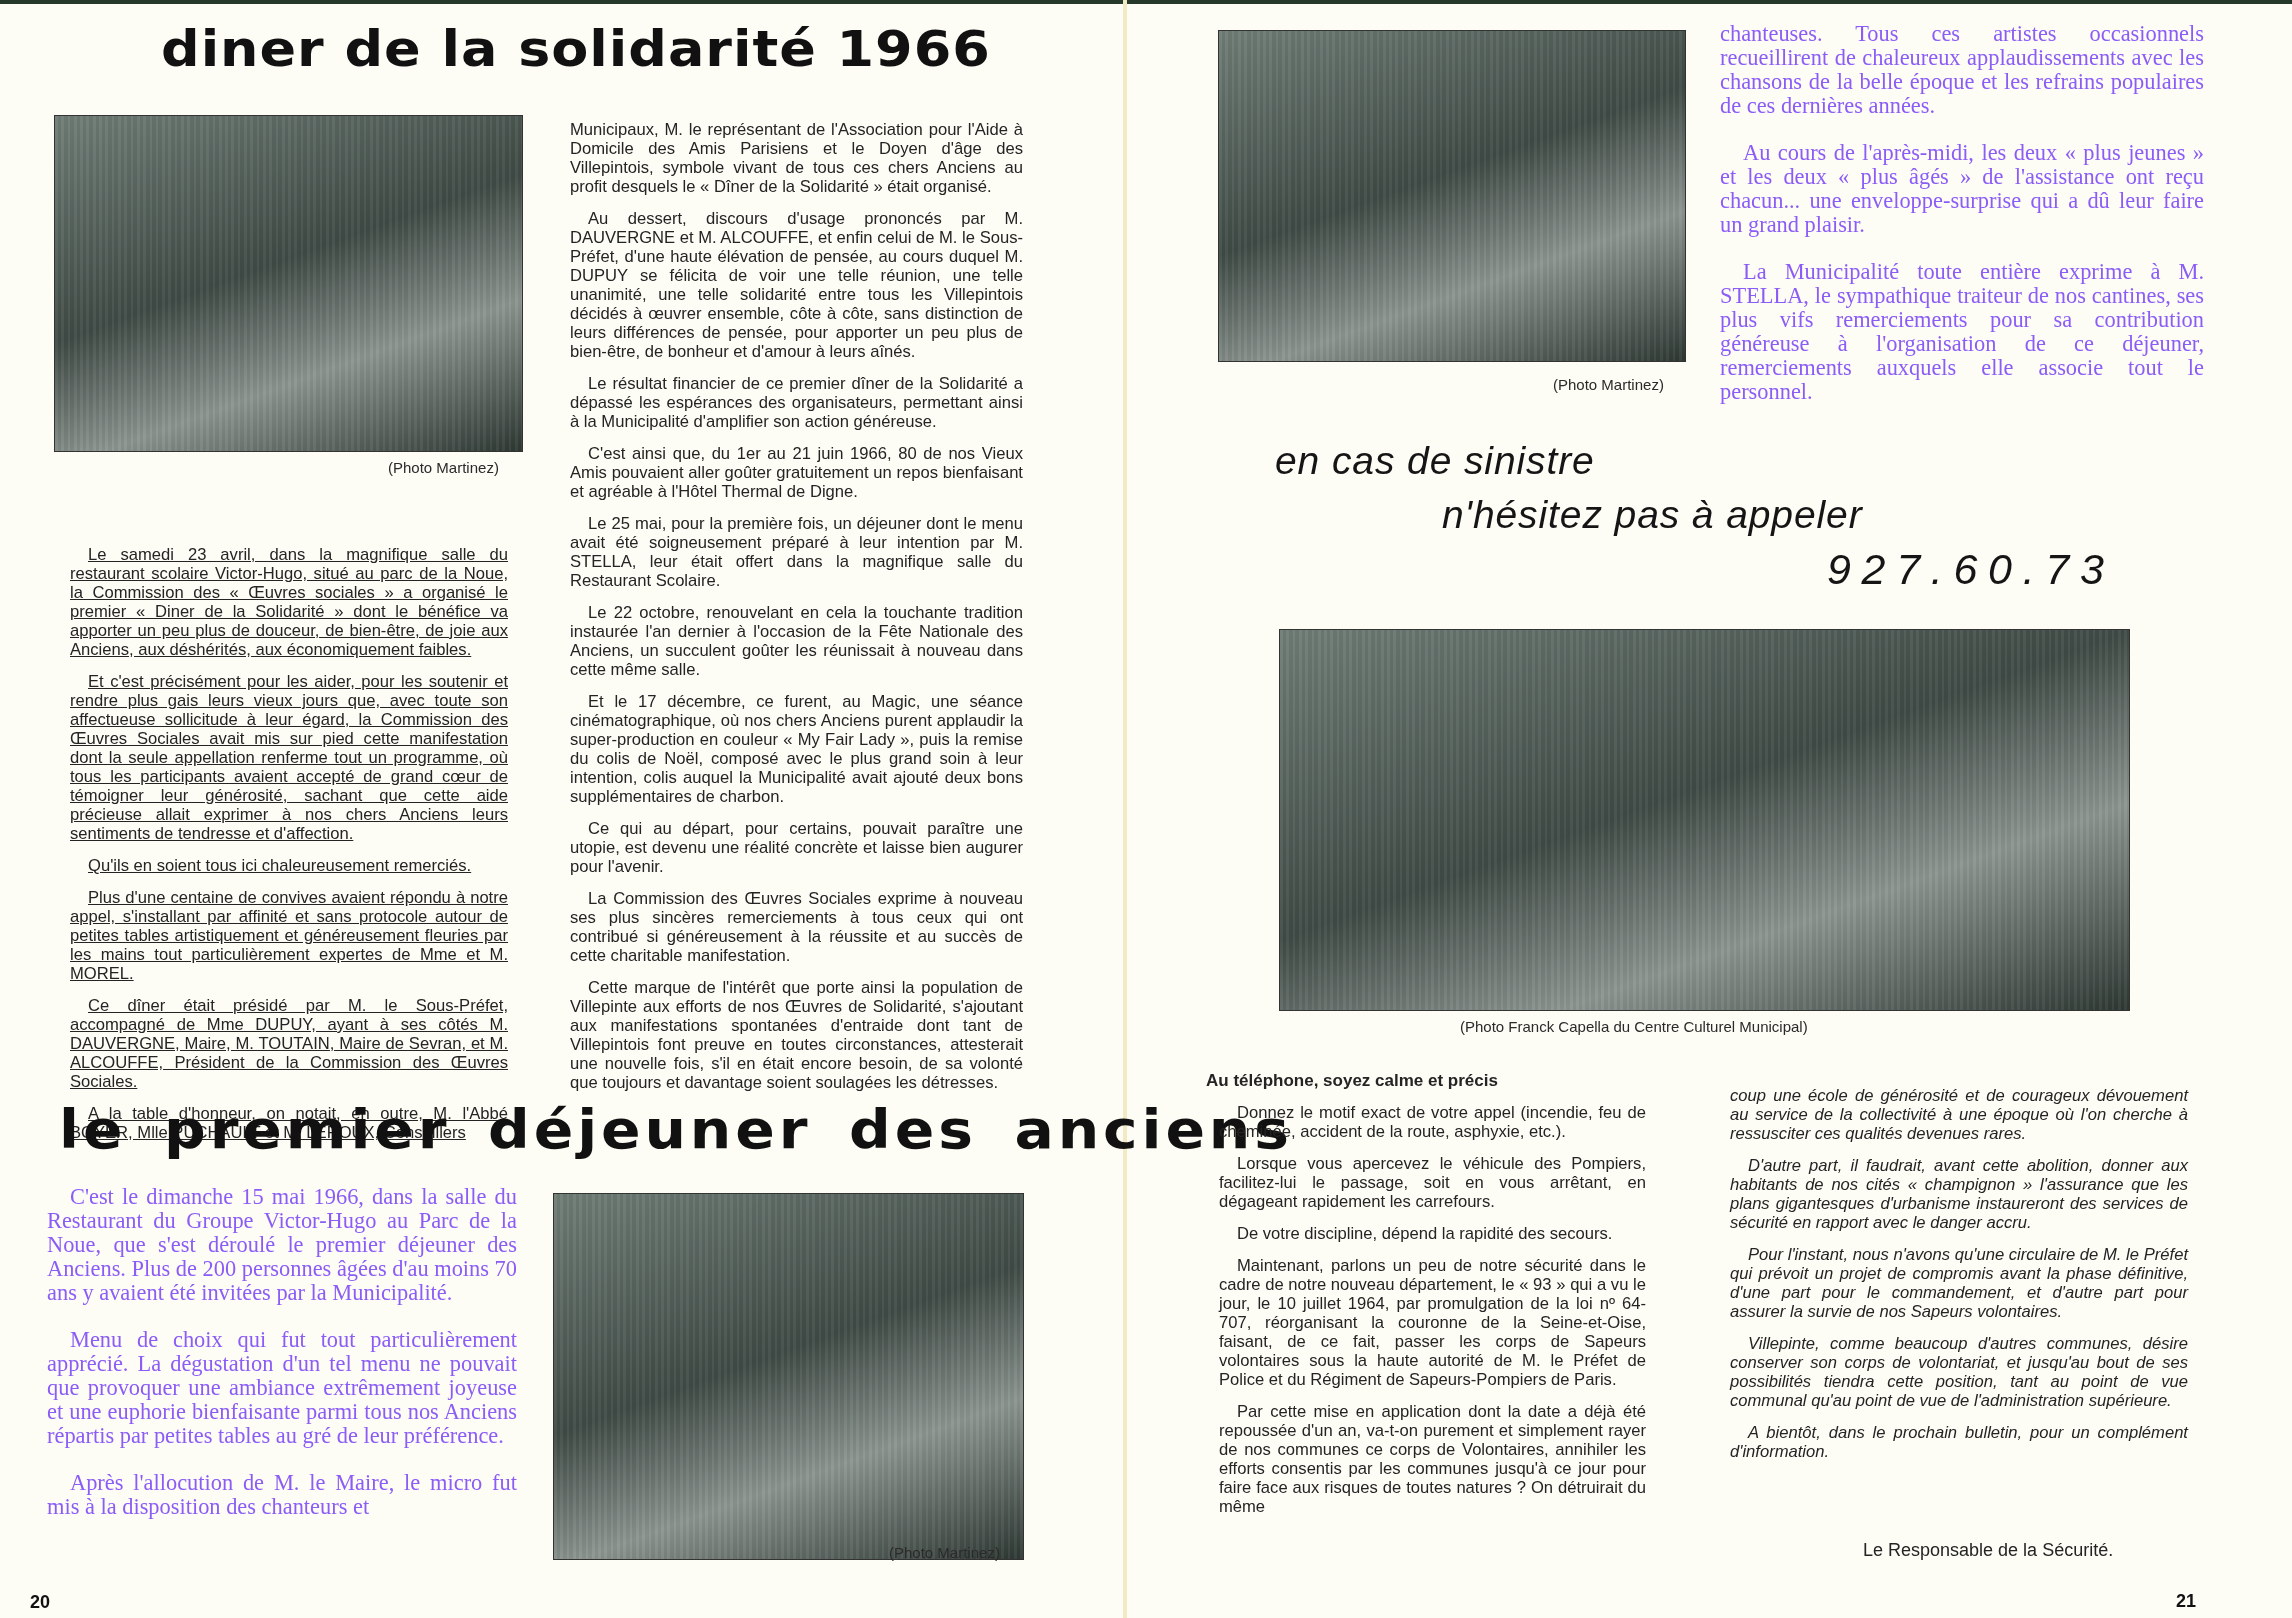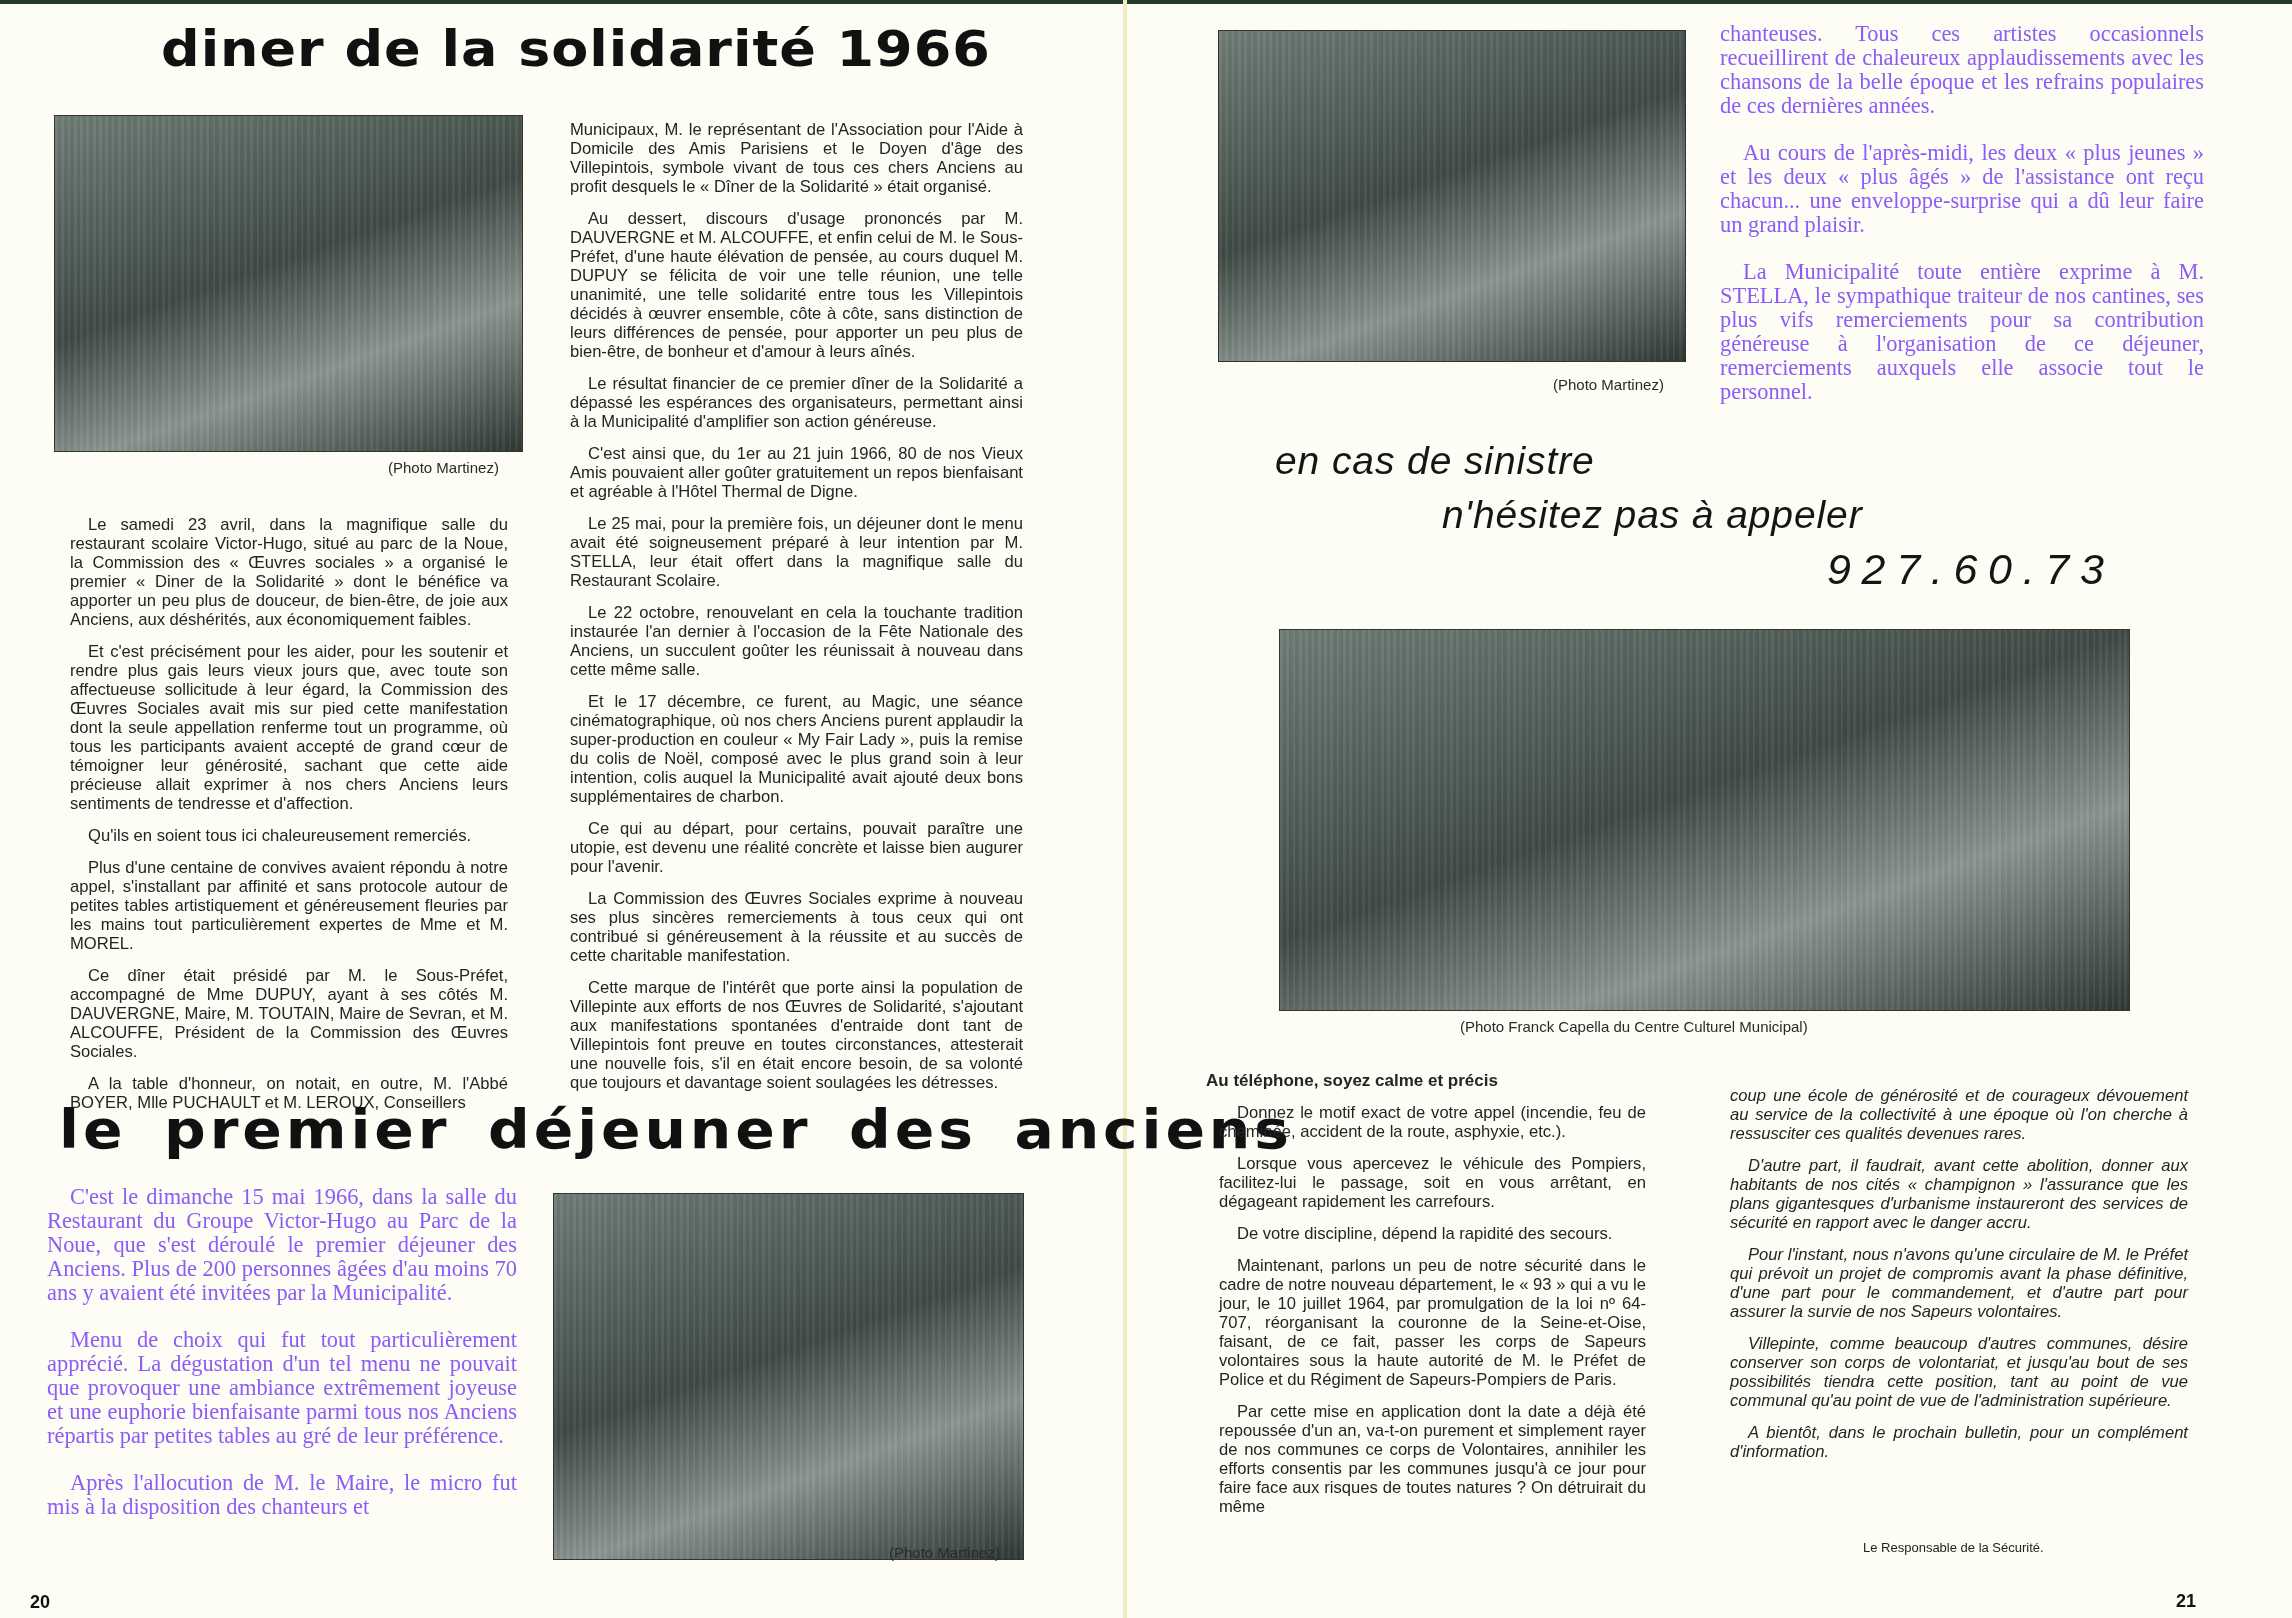--- a/index.html
+++ b/index.html
@@ -36,36 +36,36 @@
   }
   .photo .ph-inner { position: absolute; inset: 0; opacity: .35;
     background: repeating-linear-gradient(90deg, rgba(255,255,255,.15) 0 2.7px, rgba(0,0,0,.1) 2.7px 6.3px); }
   .slogan {
     position: absolute; font-family: "Liberation Sans", sans-serif; font-style: italic; font-weight: 400;
     font-size: 39px; color: #151515; white-space: nowrap; letter-spacing: 0.9px;
   }
   .phone { letter-spacing: 10.7px; font-size: 43px; }
   .subhead { font-weight: 700; font-size: 17px; }
   .pagenum { position: absolute; font-weight: 700; font-size: 18px; color: #111; }
-  .sign { position: absolute; font-size: 13px; color: #242424; white-space: nowrap; }
+  .sign { position: absolute; font-size: 18px; color: #242424; white-space: nowrap; }
 </style>
 </head>
 <body>
 
 <div class="topbar"></div>
 <div class="gutter"></div>
 
 <div class="abs title-heavy" style="left:161px; top:19.7px;">diner de la solidarité 1966</div>
 
 <div class="photo" style="left:54px; top:115px; width:467px; height:335px;">
     <div class="ph-inner"></div>
   </div>
 <div class="caption" style="left:388px; top:459px;">(Photo Martinez)</div>
 
-<div class="col" style="left:57px; top:502px; width:464px;">
+<div class="col" style="left:57px; top:532px; width:464px;text-decoration:underline;">
   <p>Le samedi 23 avril, dans la magnifique salle du restaurant scolaire Victor-Hugo, situé au parc de la Noue, la Commission des « Œuvres sociales » a organisé le premier « Diner de la Solidarité » dont le bénéfice va apporter un peu plus de douceur, de bien-être, de joie aux Anciens, aux déshérités, aux économiquement faibles.</p>
   <p>Et c'est précisément pour les aider, pour les soutenir et rendre plus gais leurs vieux jours que, avec toute son affectueuse sollicitude à leur égard, la Commission des Œuvres Sociales avait mis sur pied cette manifestation dont la seule appellation renferme tout un programme, où tous les participants avaient accepté de grand cœur de témoigner leur générosité, sachant que cette aide précieuse allait exprimer à nos chers Anciens leurs sentiments de tendresse et d'affection.</p>
   <p>Qu'ils en soient tous ici chaleureusement remerciés.</p>
   <p class="gap">Plus d'une centaine de convives avaient répondu à notre appel, s'installant par affinité et sans protocole autour de petites tables artistiquement et généreusement fleuries par les mains tout particulièrement expertes de Mme et M. MOREL.</p>
   <p>Ce dîner était présidé par M. le Sous-Préfet, accompagné de Mme DUPUY, ayant à ses côtés M. DAUVERGNE, Maire, M. TOUTAIN, Maire de Sevran, et M. ALCOUFFE, Président de la Commission des Œuvres Sociales.</p>
   <p>A la table d'honneur, on notait, en outre, M. l'Abbé BOYER, Mlle PUCHAULT et M. LEROUX, Conseillers</p>
 </div>
 
 <div class="col" style="left:557px; top:107px; width:479px;">
   <p style="text-indent:0">Municipaux, M. le représentant de l'Association pour l'Aide à Domicile des Amis Parisiens et le Doyen d'âge des Villepintois, symbole vivant de tous ces chers Anciens au profit desquels le « Dîner de la Solidarité » était organisé.</p>

